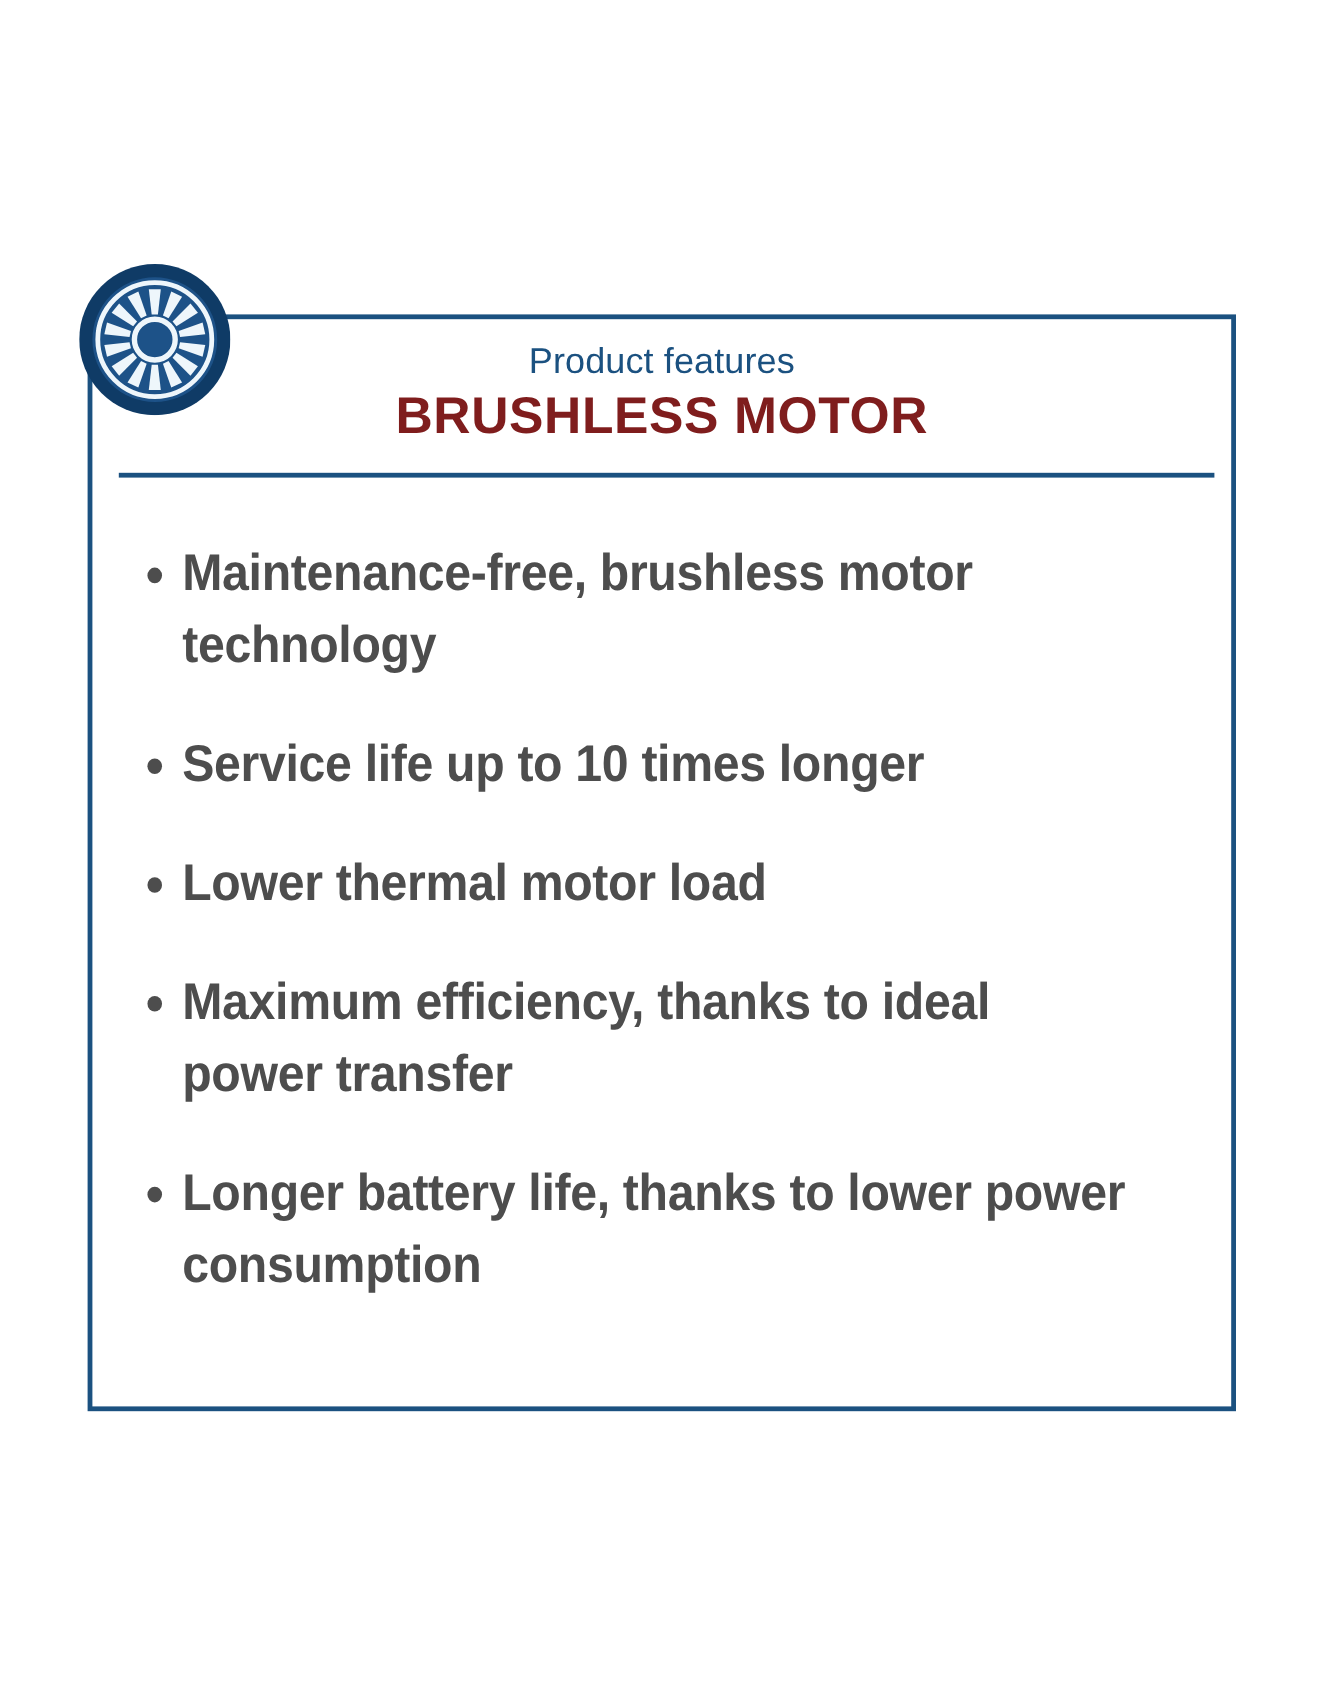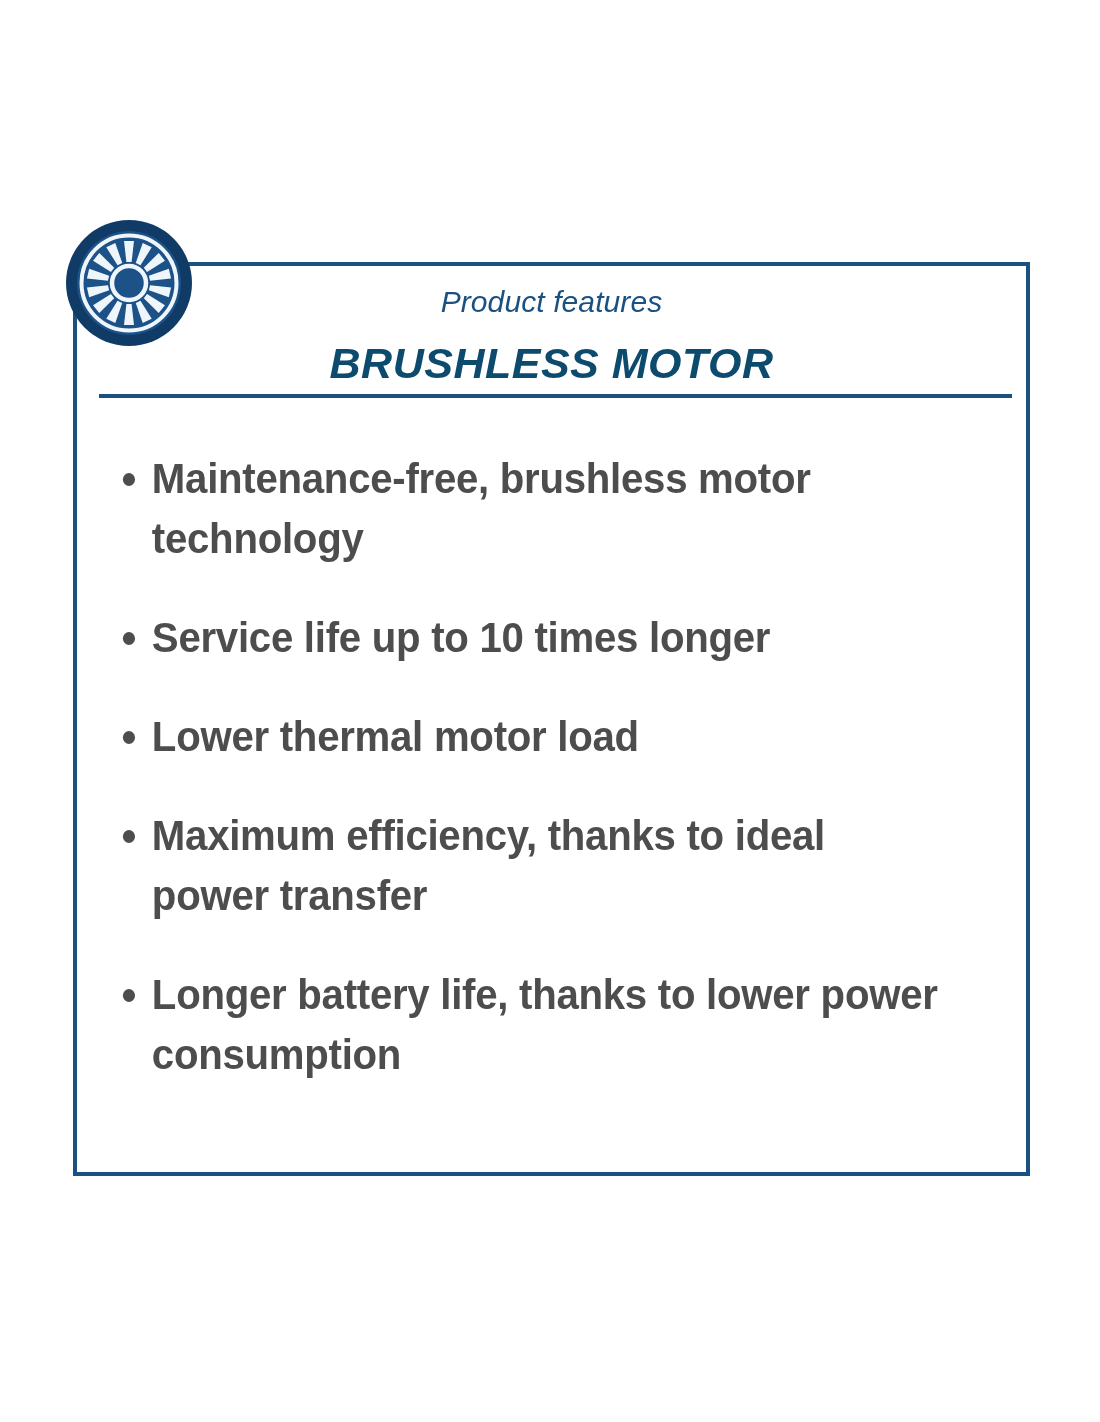--- a/index.html
+++ b/index.html
@@ -28,36 +28,35 @@
   }
 
   
   #card-header {
     position: absolute;
     left: 0;
     top: 0;
     width: 100%;
     text-align: center;
     padding-top: 18px;
-    font-style: italic;
   }
   #eyebrow-text {
     font-size: 30px;
     line-height: 36px;
     font-weight: 400;
     color: #1b5180;
     letter-spacing: 0.1px;
   }
   #card-title {
     font-size: 43px;
     line-height: 50px;
     font-weight: 700;
-    color: #0c4a6e;
+    color: #7f1d1d;
     letter-spacing: 0.5px;
-    margin-top: 18px;
+    margin-top: 2px;
   }
 
   
   #header-divider {
     position: absolute;
     left: 22px;
     top: 128px;
     width: 913px;
     height: 4px;
     background: #1b5180;

